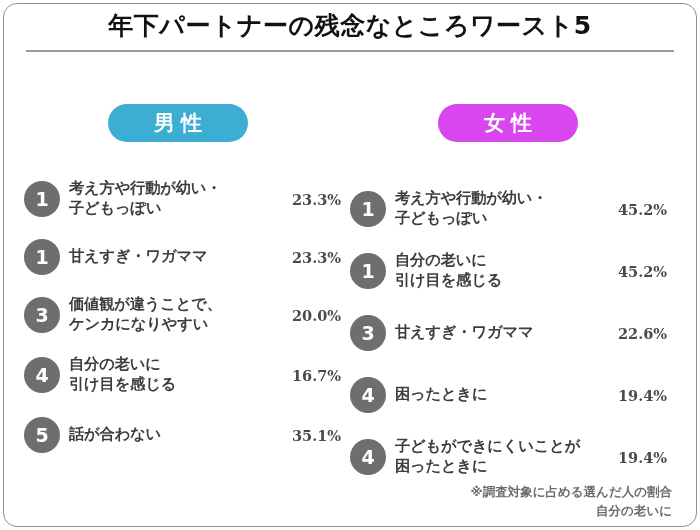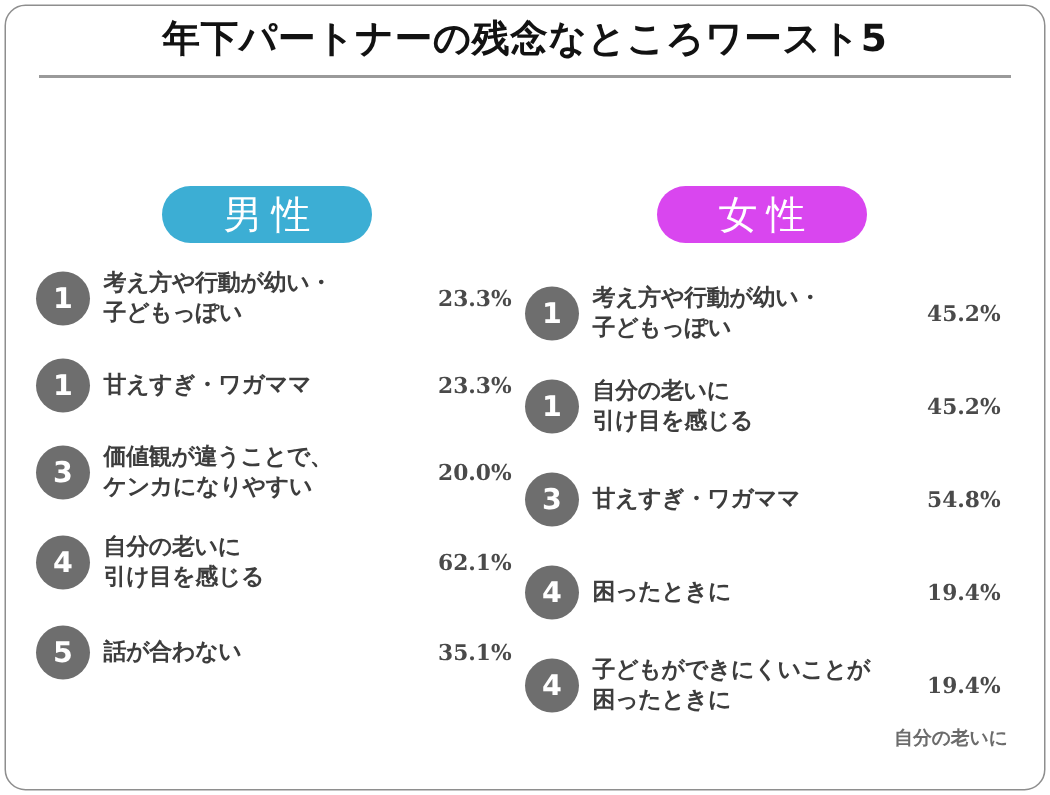--- a/index.html
+++ b/index.html
@@ -67,29 +67,28 @@
   .col-male  { left: 24px;  width: 330px; }
   .col-female{ left: 350px; width: 330px; }
 
   .pill {
     position: absolute;
     top: 0;
     width: 140px;
     height: 38px;
     border-radius: 19px;
     color: #ffffff;
-    font-size: 26px;
-    font-weight: normal;
+    font-size: 21px;
+    font-weight: bold;
     display: flex;
     align-items: center;
     justify-content: center;
     letter-spacing: 6px;
     text-indent: 6px;
     box-sizing: border-box;
-    margin-top: 20px;
   }
   .pill-male   { left: 84px; }
   .pill-female { left: 88px; }
 
   .rows {
     position: absolute;
     top: 62px;
     left: 0;
     width: 330px;
   }
@@ -182,21 +181,21 @@
             <span class="line">ケンカになりやすい</span>
           </div>
           <div class="pct">20.0%</div>
         </div>
         <div class="row" style="position: absolute; left: 0px; top: 184px; width: 330px; height: 50px;">
           <div class="rank" style="background: rgb(110, 110, 110);">4</div>
           <div class="label">
             <span class="line">自分の老いに</span>
             <span class="line">引け目を感じる</span>
           </div>
-          <div class="pct">62.1%</div>
+          <div class="pct">16.7%</div>
         </div>
         <div class="row" style="position: absolute; left: 0px; top: 248px; width: 330px; height: 42px;">
           <div class="rank" style="background: rgb(110, 110, 110);">5</div>
           <div class="label">
             <span class="line">話が合わない</span>
           </div>
           <div class="pct">35.1%</div>
         </div>
       </div>
   </div>
@@ -218,37 +217,38 @@
             <span class="line">自分の老いに</span>
             <span class="line">引け目を感じる</span>
           </div>
           <div class="pct">45.2%</div>
         </div>
         <div class="row" style="position: absolute; left: 0px; top: 146px; width: 330px; height: 42px;">
           <div class="rank" style="background: rgb(110, 110, 110);">3</div>
           <div class="label">
             <span class="line">甘えすぎ・ワガママ</span>
           </div>
-          <div class="pct">54.8%</div>
+          <div class="pct">22.6%</div>
         </div>
         <div class="row" style="position: absolute; left: 0px; top: 204px; width: 330px; height: 50px;">
           <div class="rank" style="background: rgb(110, 110, 110);">4</div>
           <div class="label">
             <span class="line">困ったときに</span>
           </div>
           <div class="pct">19.4%</div>
         </div>
         <div class="row" style="position: absolute; left: 0px; top: 266px; width: 330px; height: 50px;">
           <div class="rank" style="background: rgb(110, 110, 110);">4</div>
           <div class="label">
             <span class="line">子どもができにくいことが</span>
             <span class="line">困ったときに</span>
           </div>
           <div class="pct">19.4%</div>
         </div>
       </div>
   </div>
 
   <div class="footnote">
+    <span class="fn-line">※調査対象に占める選んだ人の割合</span>
     <span class="fn-line">自分の老いに</span>
   </div>
 
 </div>
 
 </body></html>

